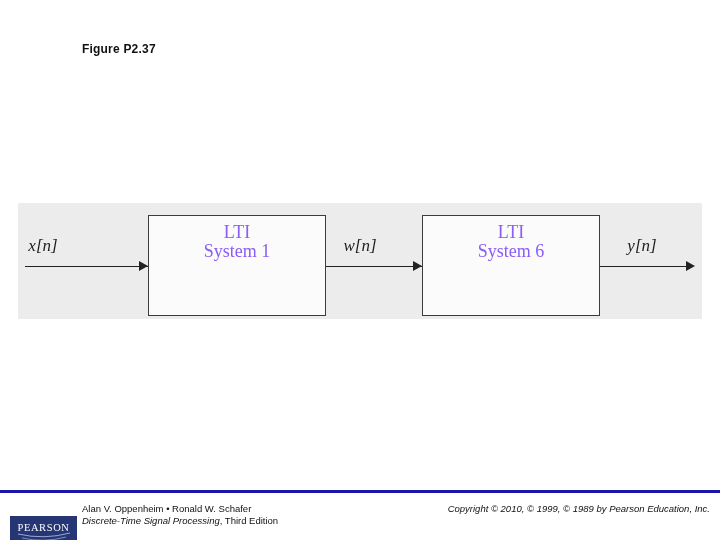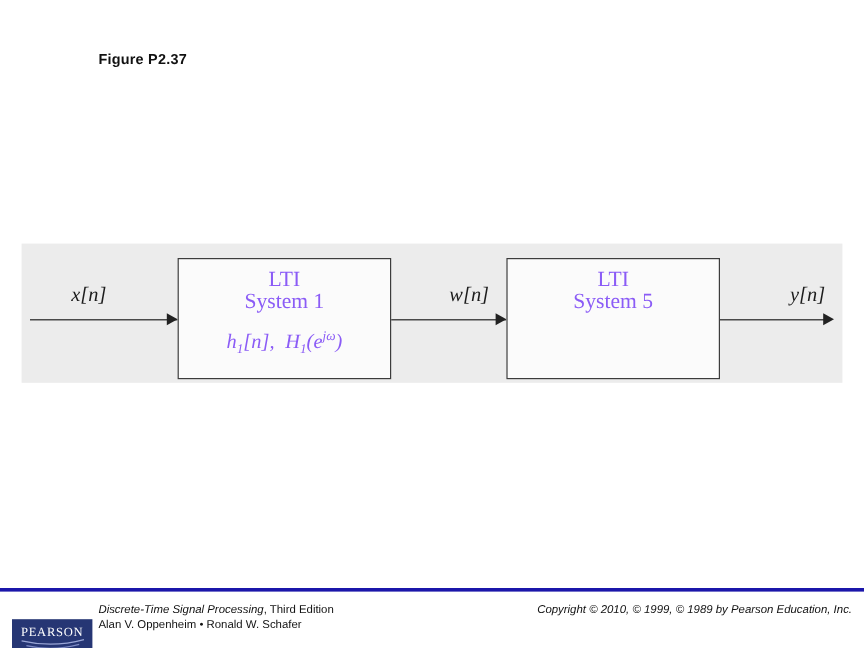--- a/index.html
+++ b/index.html
@@ -45,21 +45,20 @@
   }
   .formula sub { font-size:11px; font-style:italic; }
   .formula sup { font-size:11px; font-style:italic; }
   .formula .gap { display:inline-block; width:9px; }
 
   .sig {
     position:absolute; top:33px;
     font-family:"Liberation Serif", serif;
     font-style:italic; font-size:17px; color:#1c1c1c;
     text-align:center;
-    padding-left:31px;
   }
   .sig.in  { left:0px;   width:50px; }
   .sig.mid { left:312px; width:60px; }
   .sig.out { left:594px; width:60px; }
 
   .wire { position:absolute; top:63px; height:1px; background:#222222; }
   .wire.w1 { left:7px;   width:123px; }
   .wire.w2 { left:280px; width:124px; }
   .wire.w3 { left:554px; width:118px; }
   .ahead {
@@ -117,40 +116,39 @@
   <div class="wire w1"></div>
   <div class="ahead a1"></div>
   <div class="wire w2"></div>
   <div class="ahead a2"></div>
   <div class="wire w3"></div>
   <div class="ahead a3"></div>
 
   <div class="sysbox b1">
     <div class="bt first">LTI</div>
     <div class="bt">System 1</div>
-    <div class="formula"><i>h</i><sub>1</sub><span>[n],</span><span class="gap"></span><i>H</i><sub>1</sub><span>(e</span><sup>jω</sup><span>)</span></div>
   </div>
 
   <div class="sysbox b2">
     <div class="bt first">LTI</div>
-    <div class="bt">System 5</div>
+    <div class="bt">System 6</div>
   </div>
 
 </div>
 
 <div class="divider"></div>
 
 <div class="logo">
   <div class="logo-text">PEARSON</div>
   <svg width="58" height="11" viewBox="0 0 58 11">
     <path d="M3 2 Q29 8 55 1" stroke="#9aa6d6" fill="none" stroke-width="1"></path>
     <path d="M7 6 Q29 11 51 5" stroke="#7f8cc4" fill="none" stroke-width="1"></path>
   </svg>
 </div>
 
 <div class="book-info">
+  <div>Alan V. Oppenheim • Ronald W. Schafer</div>
   <div><i>Discrete-Time Signal Processing</i><span>, Third Edition</span></div>
-  <div>Alan V. Oppenheim • Ronald W. Schafer</div>
 </div>
 
 <div class="copyright">
   <div>Copyright © 2010, © 1999, © 1989 by Pearson Education, Inc.</div>
 </div>
 
 </body></html>

